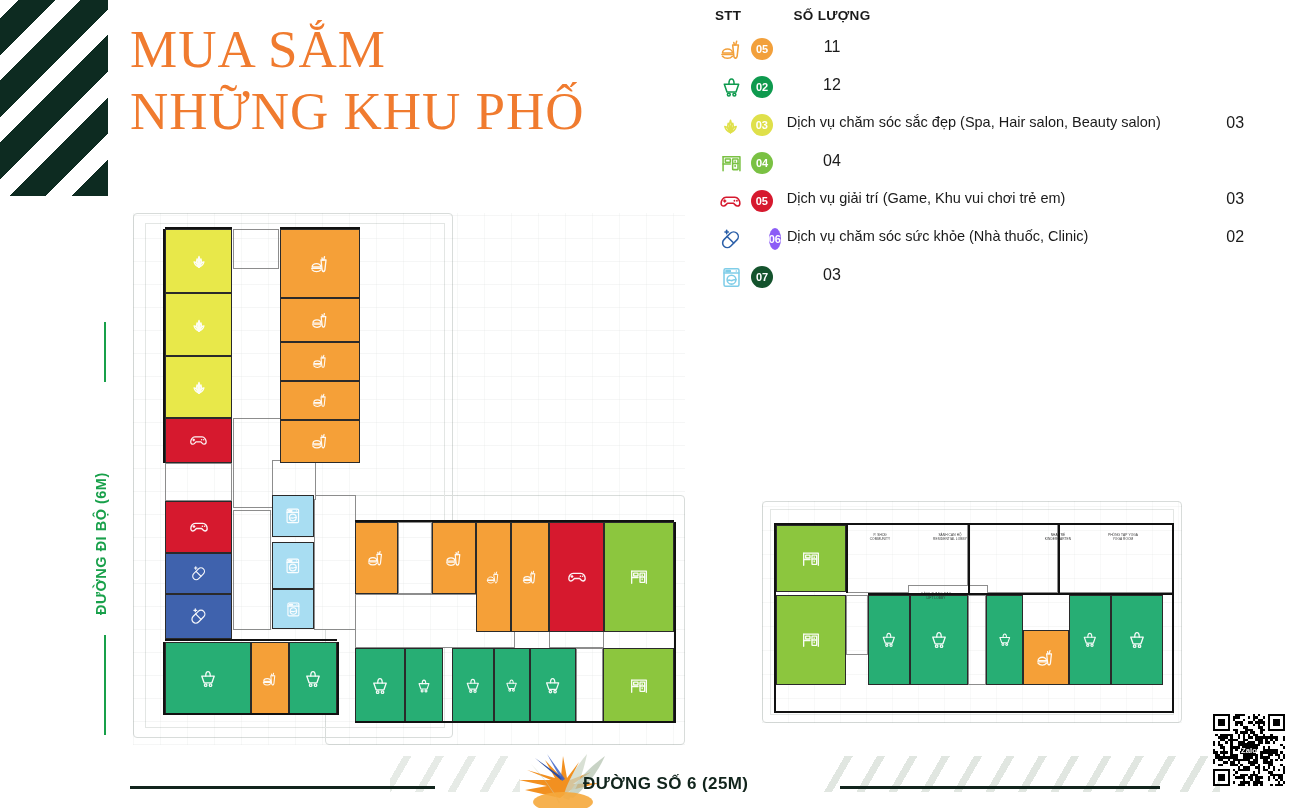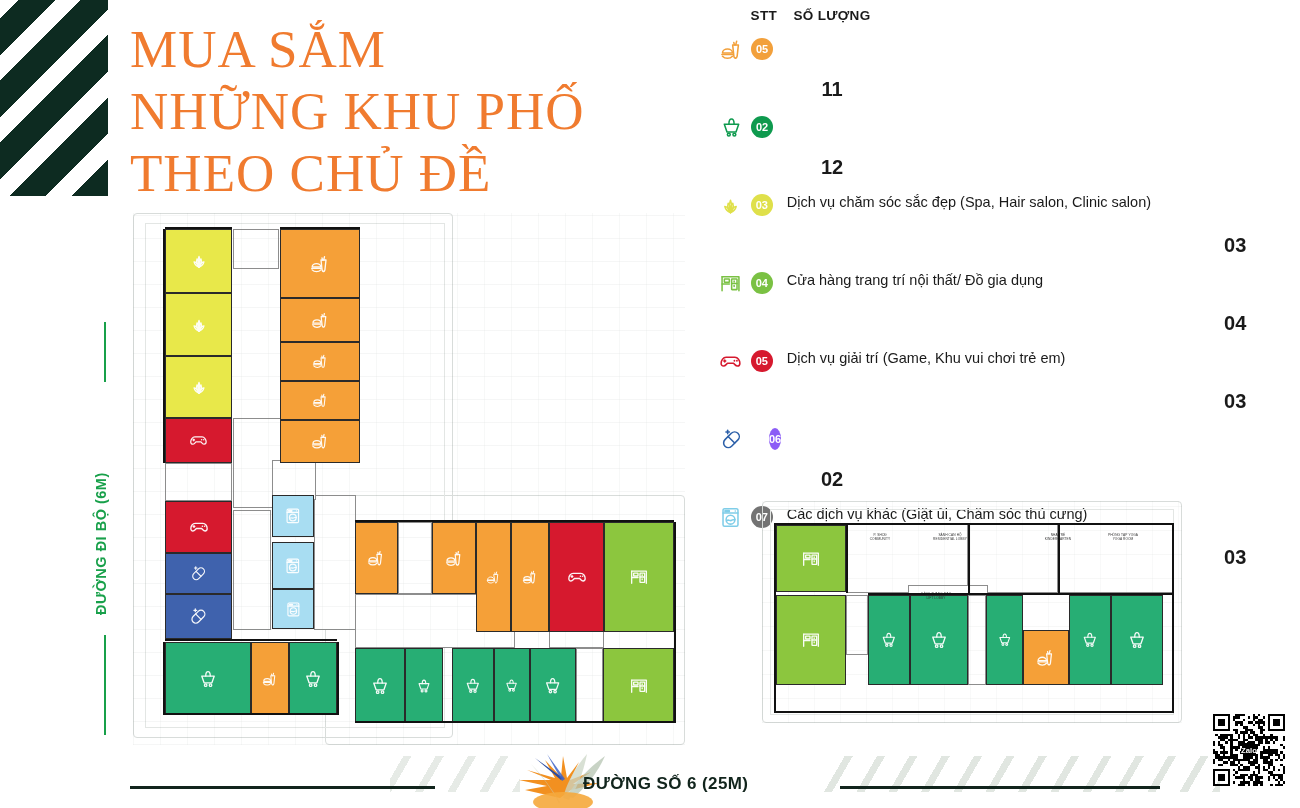--- a/index.html
+++ b/index.html
@@ -22,29 +22,29 @@
     font-family:"Liberation Serif", serif;
     color:#F07B2F;
     font-size:53px;line-height:1.17;letter-spacing:1px;
     font-weight:400;
   }
   .title div{white-space:nowrap;}
 
   
   .legend{position:absolute;left:715px;top:8px;width:575px;}
   .legend-head{display:flex;align-items:flex-start;font-weight:bold;font-size:13.5px;letter-spacing:.3px;}
-  .lh-stt{width:62px;text-align:right;}
+  .lh-stt{width:62px;text-align:left;}
   .lh-type{width:395px;padding-left:10px;}
   .lh-qty{width:110px;text-align:center;}
 
   .lrow{display:flex;align-items:flex-start;margin-top:14px;}
   .lrow .c-icon{width:32px;display:flex;justify-content:center;align-items:center;padding-top:1px;}
   .lrow .c-badge{width:30px;display:flex;justify-content:center;align-items:center;padding-top:1px;}
   .lrow .c-text{width:395px;padding-left:10px;font-size:14.5px;line-height:1.35;}
-  .lrow .c-qty{width:110px;text-align:center;font-weight:bold;font-size:20px;padding-top:1px;margin-top:40px;}
+  .lrow .c-qty{width:110px;text-align:center;font-weight:normal;font-size:16px;padding-top:1px;}
 
   .badge{
     width:22px;height:22px;border-radius:50%;
     display:flex;align-items:center;justify-content:center;
     color:#fff;font-size:11px;font-weight:bold;line-height:1;
   }
   .v-line{position:absolute;width:2px;background:#18A04A;left:104px;}
 
   
   .b-label{
@@ -84,21 +84,20 @@
   .qr{position:absolute;left:1213px;top:714px;width:72px;height:72px;}
 </style>
 </head>
 <body>
 
 <div class="stripes"></div>
 
 <div class="title">
   <div>MUA SẮM</div>
   <div>NHỮNG KHU PHỐ</div>
-  <div>THEO CHỦ ĐỀ</div>
 </div>
 
 <div class="legend">
   <div class="legend-head">
     <div class="lh-stt">STT</div>
     <div class="lh-qty">SỐ LƯỢNG</div>
   </div>
   <div id="legend-rows">
       <div class="lrow">
         <div class="c-icon">
@@ -136,40 +135,39 @@
             <path d="M12 19.4 C12 19.4 7.2 17.6 6.1 13.0 C9.1 13.4 11.3 15.6 12 19.4 Z"></path>
             <path d="M12 19.4 C12 19.4 16.8 17.6 17.9 13.0 C14.9 13.4 12.7 15.6 12 19.4 Z"></path>
             <path d="M12 19.4 C9.5 17.2 8.6 13.2 9.6 9.6 C11.6 11.4 12.5 15.4 12 19.4 Z"></path>
             <path d="M12 19.4 C14.5 17.2 15.4 13.2 14.4 9.6 C12.4 11.4 11.5 15.4 12 19.4 Z"></path>
             <path d="M12 19.4 C10.6 16.0 10.6 10.6 12 6.6 C13.4 10.6 13.4 16.0 12 19.4 Z"></path>
           </svg>
         </div>
         <div class="c-badge">
           <div class="badge" style="background: rgb(223, 224, 74); color: rgb(255, 255, 255);">03</div>
         </div>
-        <div class="c-text">Dịch vụ chăm sóc sắc đẹp (Spa, Hair salon, Clinic salon)</div>
+        <div class="c-text">Dịch vụ chăm sóc sắc đẹp (Spa, Hair salon, Beauty salon)</div>
         <div class="c-qty">03</div>
       </div>
       <div class="lrow">
         <div class="c-icon">
           <svg width="23" height="23" viewBox="0 0 24 24" fill="none" stroke="#7AC143" stroke-width="1.6" stroke-linecap="round" stroke-linejoin="round">
             <path d="M3.2 5.0 L20.8 5.0 L20.8 19.6"></path>
             <path d="M3.2 5.0 L3.2 19.6"></path>
             <rect x="5.6" y="7.4" width="5.2" height="3.4" rx="0.4"></rect>
             <rect x="13.2" y="7.4" width="5.6" height="11" rx="0.4"></rect>
             <line x1="13.2" y1="12" x2="18.8" y2="12"></line>
             <path d="M15.8 9.4 L15.8 10.4"></path>
             <path d="M15.8 14.2 L15.8 15.2"></path>
             <line x1="3.2" y1="12.6" x2="10.8" y2="12.6"></line>
           </svg>
         </div>
         <div class="c-badge">
           <div class="badge" style="background: rgb(122, 193, 67);">04</div>
         </div>
-        <div class="c-text">Cửa hàng trang trí nội thất/ Đồ gia dụng</div>
         <div class="c-qty">04</div>
       </div>
       <div class="lrow">
         <div class="c-icon">
           <svg width="23" height="23" viewBox="0 0 24 24" fill="none" stroke="#D6192E" stroke-width="1.6" stroke-linecap="round" stroke-linejoin="round">
             <path d="M7.4 7.6 L16.6 7.6 C19.6 7.6 21.8 10.8 21.8 13.8 C21.8 15.6 20.8 16.8 19.3 16.8 C18.0 16.8 17.2 16.0 16.3 15.0 L15.2 13.8 L8.8 13.8 L7.7 15.0 C6.8 16.0 6.0 16.8 4.7 16.8 C3.2 16.8 2.2 15.6 2.2 13.8 C2.2 10.8 4.4 7.6 7.4 7.6 Z"></path>
             <line x1="6" y1="10.4" x2="6" y2="12.4"></line>
             <line x1="5" y1="11.4" x2="7" y2="11.4"></line>
             <circle cx="16.1" cy="11.2" r="0.95" fill="#D6192E" stroke="none"></circle>
             <circle cx="18.7" cy="11.2" r="0.95" fill="#D6192E" stroke="none"></circle>
@@ -186,37 +184,37 @@
           <svg width="23" height="23" viewBox="0 0 24 24" fill="none" stroke="#2B5FA8" stroke-width="1.6" stroke-linecap="round" stroke-linejoin="round">
             <path d="M5.2 19.0 C3.3 17.1 3.3 14.0 5.2 12.1 L11.8 5.5 C13.7 3.6 16.8 3.6 18.7 5.5 C20.6 7.4 20.6 10.5 18.7 12.4 L12.1 19.0 C10.2 20.9 7.1 20.9 5.2 19.0 Z"></path>
             <line x1="8.4" y1="8.8" x2="15.3" y2="15.7"></line>
             <line x1="8" y1="2.4" x2="8" y2="6"></line>
             <line x1="6.2" y1="4.2" x2="9.8" y2="4.2"></line>
           </svg>
         </div>
         <div class="c-badge">
           <div class="badge" style="background: #8b5cf6; margin-left: 26px;">06</div>
         </div>
+        <div class="c-text">Dịch vụ chăm sóc sức khỏe (Nhà thuốc, Clinic)</div>
         <div class="c-qty">02</div>
       </div>
       <div class="lrow">
         <div class="c-icon">
           <svg width="23" height="23" viewBox="0 0 24 24" fill="none" stroke="#7FCDE8" stroke-width="1.6" stroke-linecap="round" stroke-linejoin="round">
             <rect x="4.2" y="2.8" width="15.6" height="18.4" rx="1.6"></rect>
             <line x1="4.2" y1="7.4" x2="19.8" y2="7.4"></line>
             <rect x="6.2" y="4.6" width="4.6" height="1.3" rx="0.5"></rect>
             <circle cx="17" cy="5.2" r="0.8" fill="#7FCDE8" stroke="none"></circle>
             <circle cx="12" cy="14.3" r="4.6"></circle>
             <path d="M8.4 15.2 C10.0 13.6 11.6 16.4 13.4 14.8 C15.0 13.4 15.4 15.2 16.6 14.2"></path>
           </svg>
         </div>
         <div class="c-badge">
-          <div class="badge" style="background: #737373;">07</div>
-        </div>
-        <div class="c-text">Các dịch vụ khác (Giặt ủi, Chăm sóc thú cưng)</div>
+          <div class="badge" style="background: #14532d;">07</div>
+        </div>
         <div class="c-qty">03</div>
       </div>
     </div>
 </div>
 
 <div>
   <div class="v-line" style="top:322px;height:60px;"></div>
   <div class="v-line" style="top:635px;height:100px;"></div>
   <div style="position:absolute;left:93px;top:615px;transform:rotate(-90deg);transform-origin:left top;
               color:#18A04A;font-weight:bold;font-size:14.5px;letter-spacing:.5px;white-space:nowrap;">ĐƯỜNG ĐI BỘ (6M)</div>

